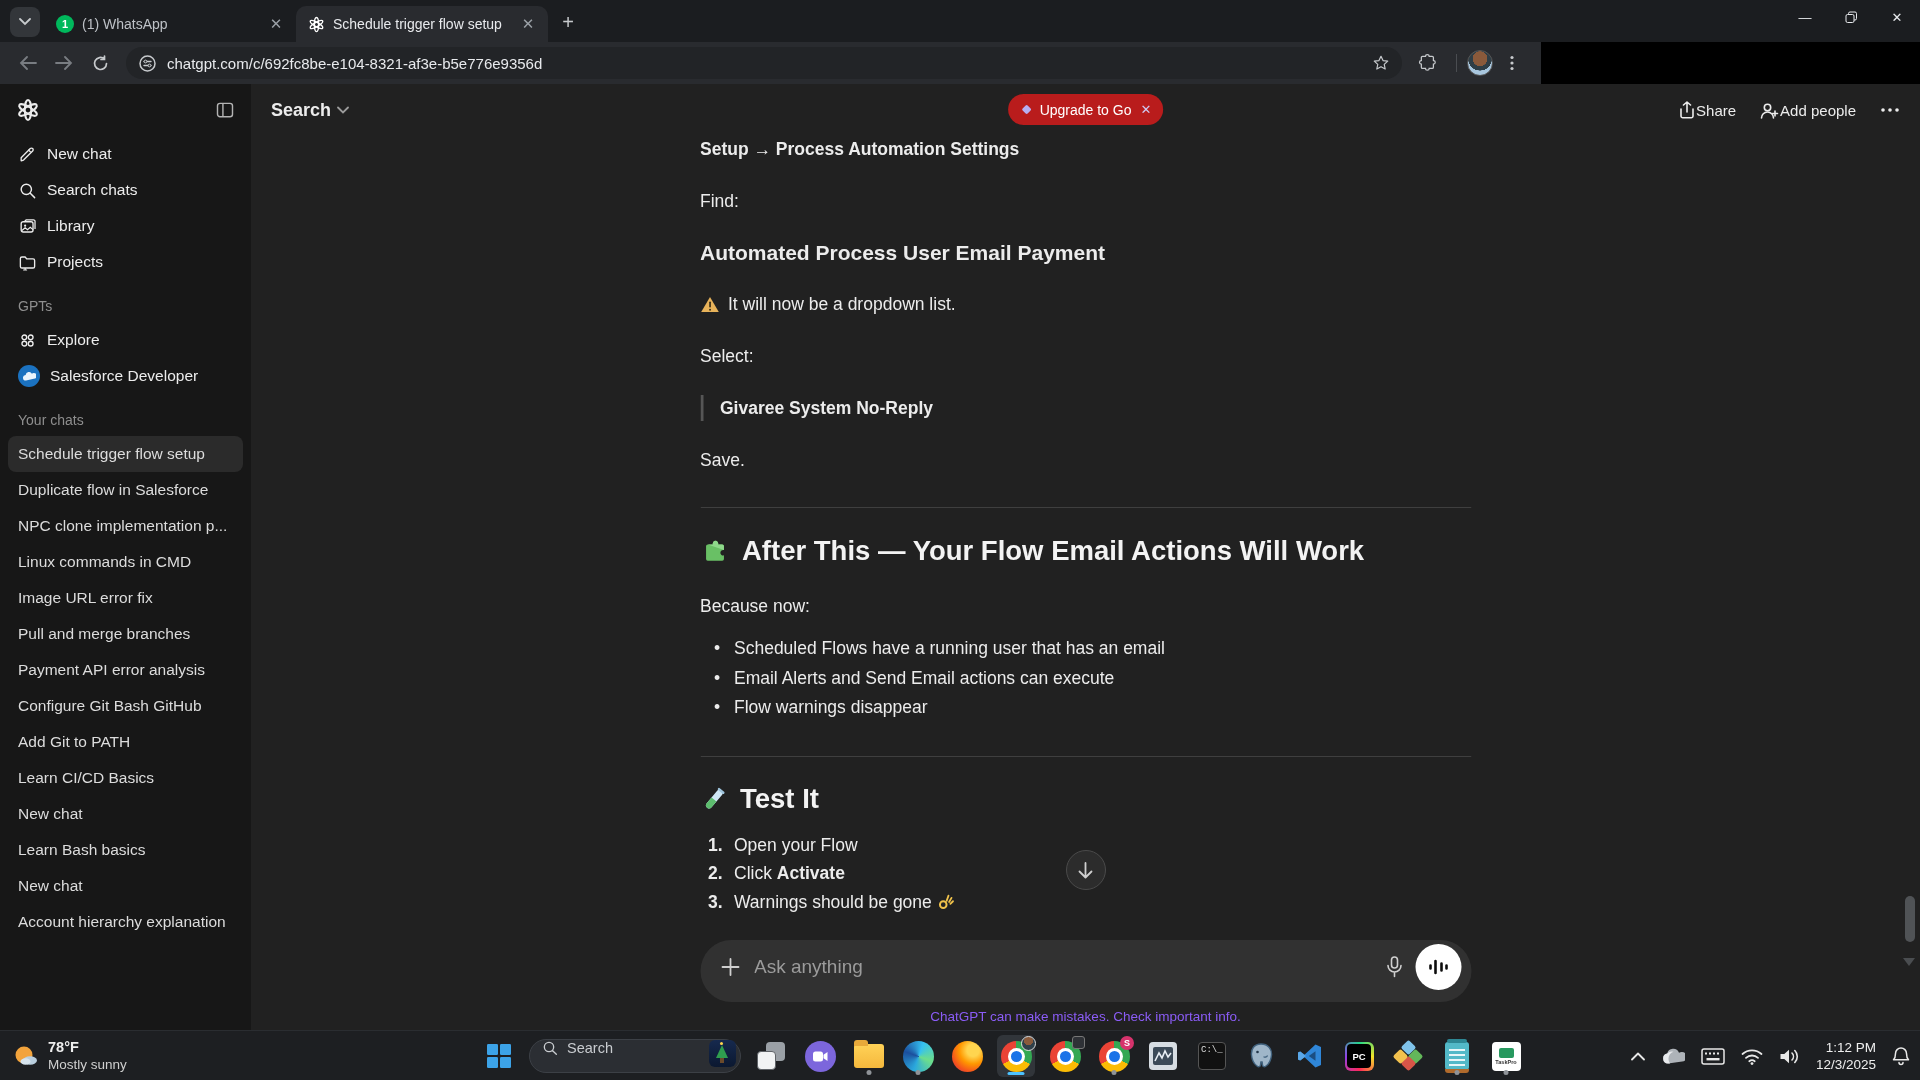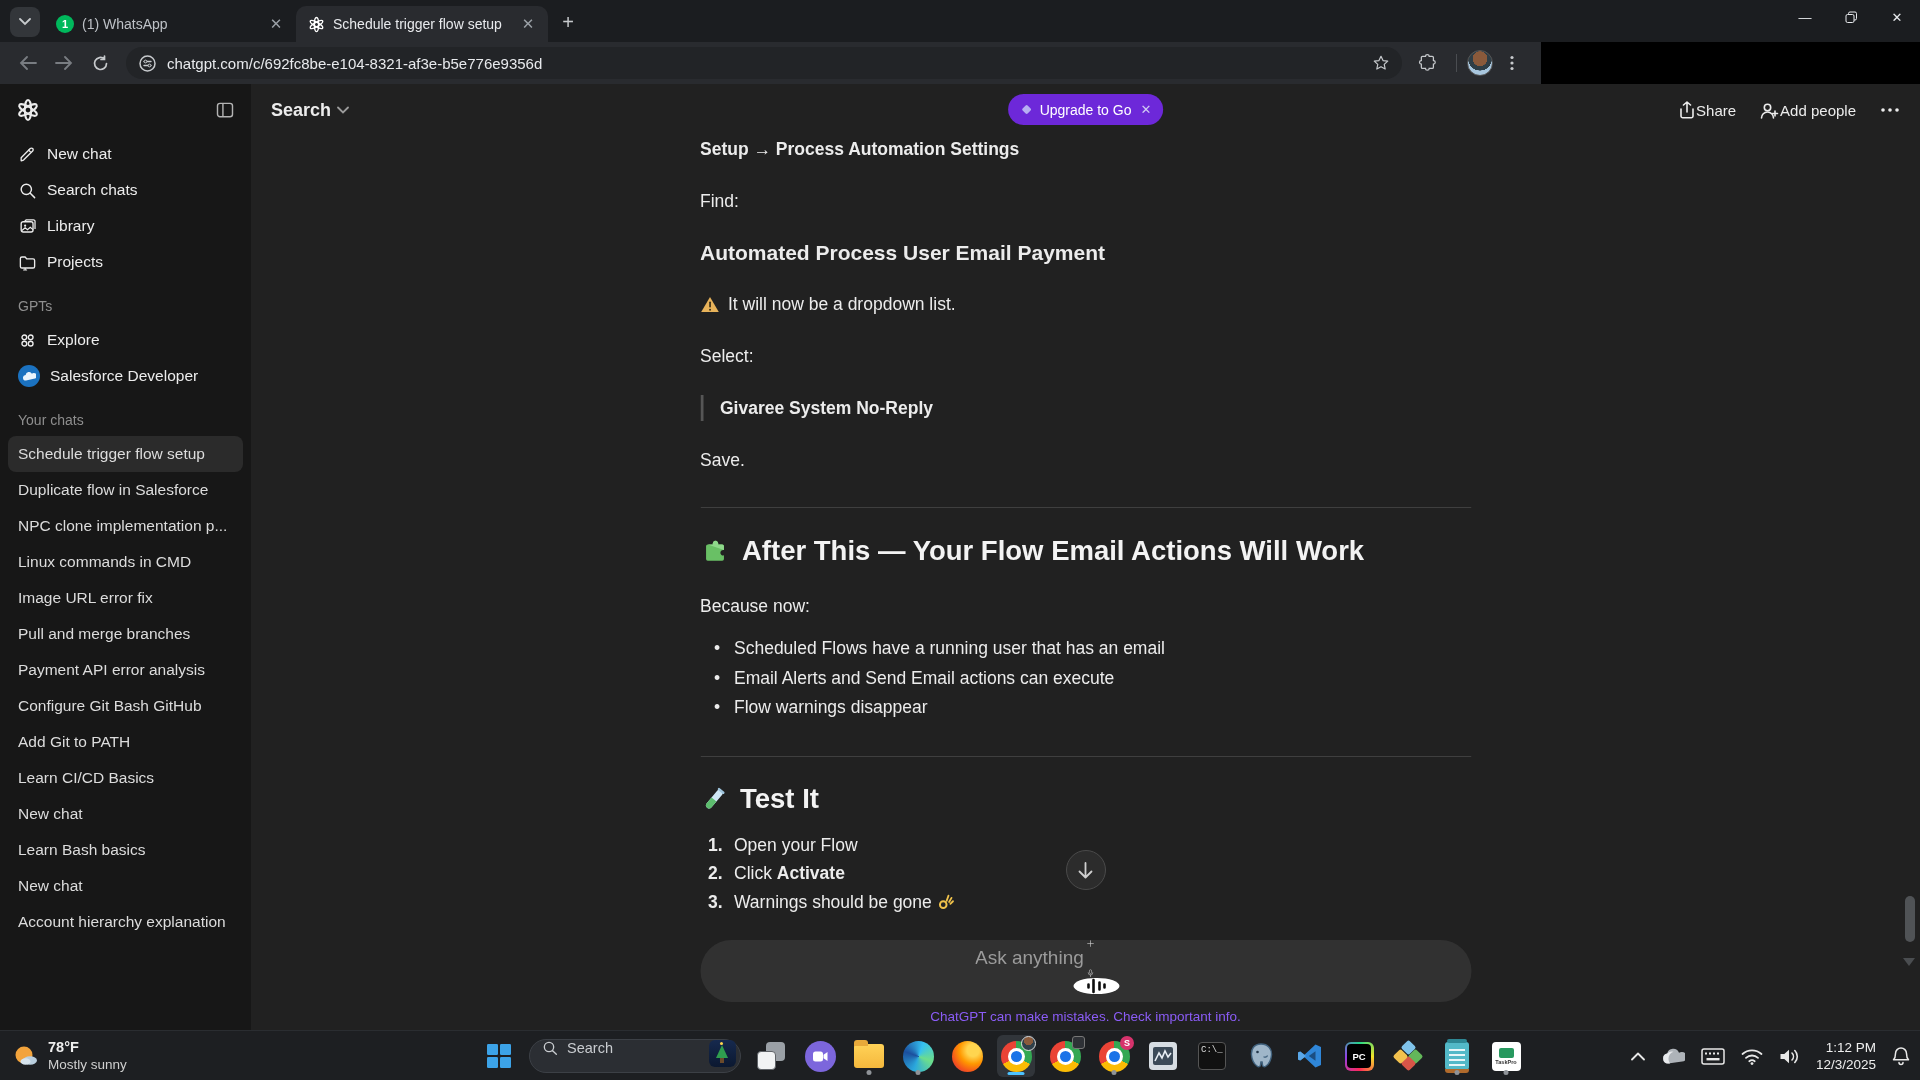--- a/index.html
+++ b/index.html
@@ -59,21 +59,21 @@
   #upgrade-btn { margin-left:auto; border:1px solid #515151; border-radius:16px; padding:6px 14px;
     font-size:13.5px; color:#fff; }
   .gpt-avatar { width:22px; height:22px; border-radius:50%; background:#1b72c0;
     display:flex; align-items:center; justify-content:center; }
 
   
   #main { position:absolute; top:0; left:251px; width:1669px; height:946px; }
   #main-header { height:52px; display:flex; align-items:center; padding:0 20px; position:relative; }
   #app-title { font-size:18px; font-weight:600; color:#ececec; display:flex; align-items:center; gap:6px; }
   #upgrade-pill { position:absolute; left:50%; transform:translateX(-50%); top:10px;
-    background:#6d28d9; border-radius:16px; height:31px; display:flex; align-items:center;
+    background:#b91c1c; border-radius:16px; height:31px; display:flex; align-items:center;
     padding:0 12px; color:#fff; font-size:14px; gap:7px; }
   #upgrade-pill .x { color:#cfc9f2; font-size:13px; margin-left:2px; }
   #hdr-right { margin-left:auto; display:flex; align-items:center; gap:24px; color:#ececec; font-size:15px; }
   .hbtn { display:flex; align-items:center; gap:1px; }
 
   
   #content { position:absolute; top:52px; left:50%; transform:translateX(-50%); width:771px;
     height:800px; color:#ececec; font-size:17.5px; line-height:26px; overflow:hidden; }
   #content p { margin-bottom:26px; }
   #content .bold { font-weight:bold; }
@@ -94,21 +94,21 @@
   #scrolldown { position:absolute; top:766px; left:50%; transform:translateX(-50%);
     width:40px; height:40px; border-radius:50%; background:#2c2c2c; border:1px solid #4a4a4a;
     display:flex; align-items:center; justify-content:center; z-index:5; }
   #scrollbar-thumb { position:absolute; right:5px; top:812px; width:10px; height:46px;
     border-radius:5px; background:#505356; }
   #scrollbar-arrow { position:absolute; right:5px; top:874px; width:0; height:0;
     border-left:6px solid transparent; border-right:6px solid transparent; border-top:8px solid #4a4d50; }
 
   
   #composer { position:absolute; bottom:28px; left:50%; transform:translateX(-50%); width:771px;
-    height:62px; border-radius:31px; background:#313131; display:flex; align-items:center; padding:0 10px 8px 20px;flex-direction:column; }
+    height:62px; border-radius:31px; background:#313131; display:flex; align-items:center; padding:0 10px 8px 20px; }
   #composer input { flex:1; background:transparent; border:none; outline:none; color:#ececec;
     font-size:19px; font-family:"Liberation Sans",sans-serif; margin-left:14px; }
   #composer input::placeholder { color:#9b9b9b; }
   #voice-btn { width:46px; height:46px; border-radius:50%; background:#fff; display:flex;
     align-items:center; justify-content:center; margin-left:12px; }
   #disclaimer { position:absolute; bottom:6px; width:100%; text-align:center; color:#8b5cf6; font-size:13.5px; }
 
   
   #taskbar { position:absolute; bottom:0; left:0; width:1920px; height:50px; background:#1d1f22;
     border-top:1px solid #2a2d31; }

